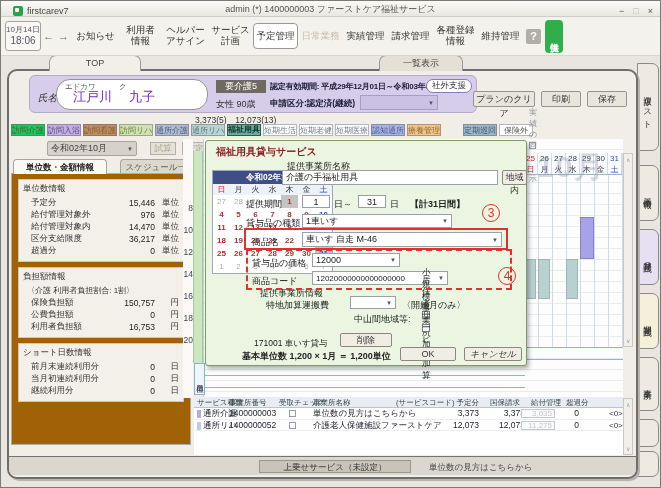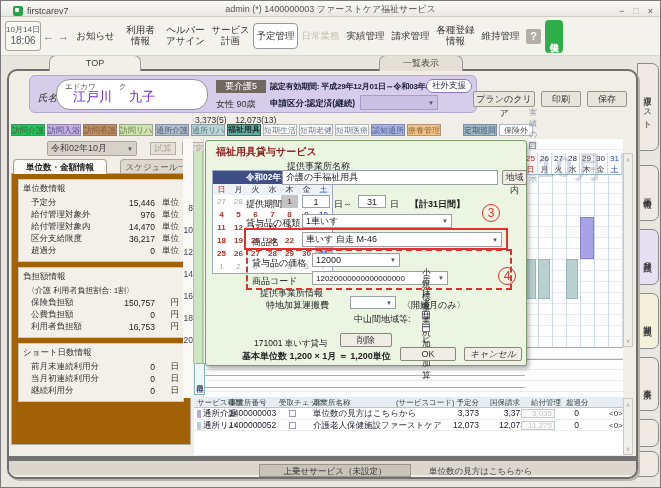--- a/index.html
+++ b/index.html
@@ -137,21 +137,21 @@
   .trow{left:185px;width:429px;height:11.5px;background:#fff;border-bottom:1px solid #ededed;position:absolute;}
   .trow:first-of-type{border-top:1px solid #bcd8ec;}
   .td{white-space:nowrap;color:#223;top:0;line-height:11px;font-size:8.5px;position:absolute;}
   .tr-r{text-align:right;}
   .chip{left:3px;top:2px;width:4px;height:8px;}
   .tchk{left:95px;top:2px;width:7px;height:7px;border:1px solid #99a;background:#fff;}
   .kyufu{left:327px;top:1px;width:34px;height:9px;border:1px solid #c0c8d0;background:#fafafa;color:#c6c6c6;font-size:8px;text-align:right;padding-right:2px;line-height:8px;}
   .tnote{font-size:8px;color:#334;}
 
   
-  .footer{left:0;right:0;bottom:2px;height:19px;background:#dbd7ce;border-top:5px solid #737373;}
+  .footer{left:0;right:0;bottom:2px;height:19px;background:#dbd7ce;border-top:1px solid #737373;}
   .uwanose{left:250px;top:3px;width:152px;height:13px;background:#c8c4ba;border:1px solid #9a968c;font-size:8.5px;color:#333;text-align:center;line-height:12px;}
   .hintlink{left:420px;top:5px;font-size:8.5px;color:#444;}
 </style>
 </head>
 <body>
 
 <div class="win">
 
   <div class="titlebar">
     <div class="app-icon"></div>

